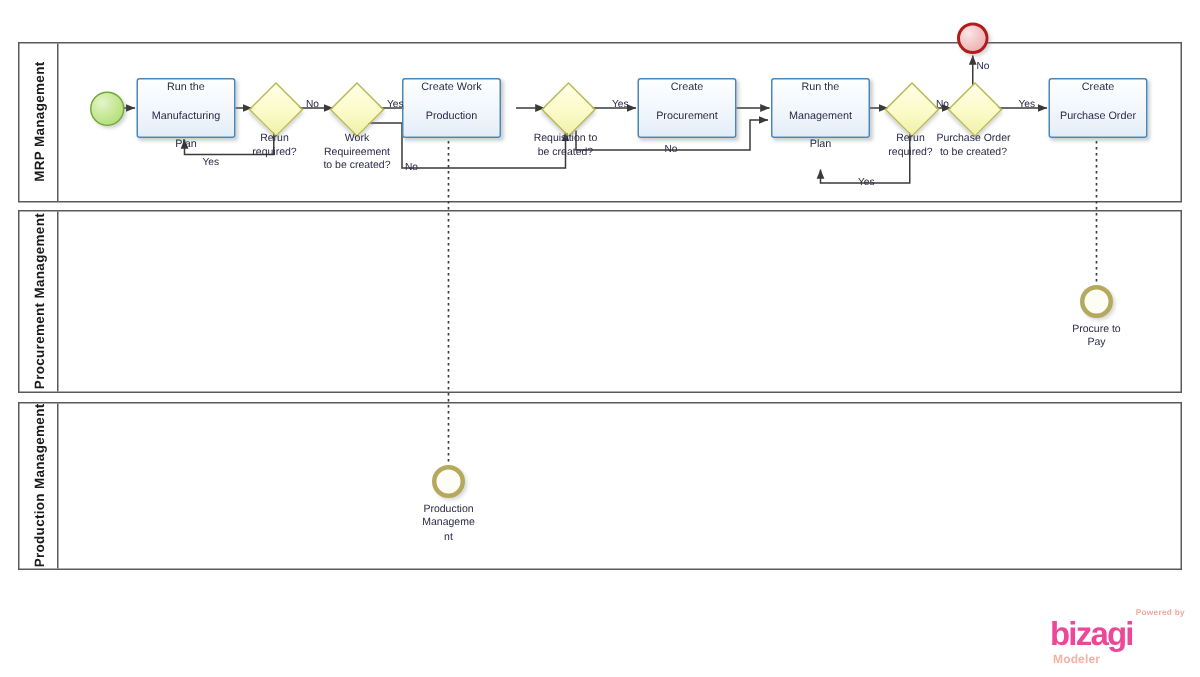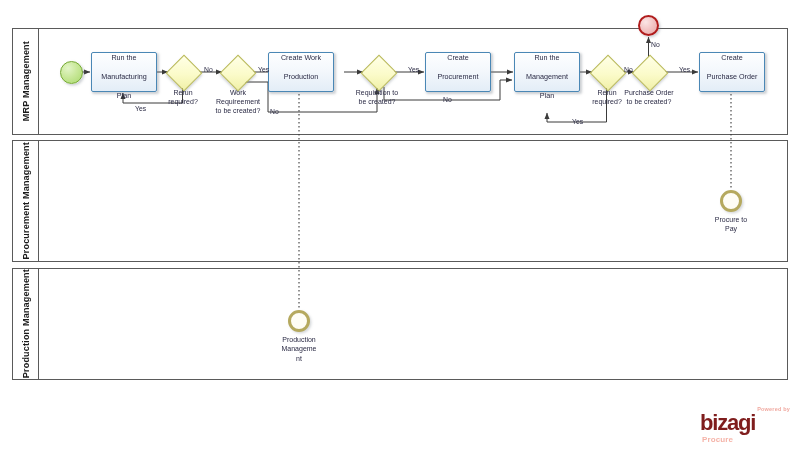--- a/index.html
+++ b/index.html
@@ -90,21 +90,21 @@
   }
 
   
   #watermark{position:absolute;left:700px;top:406px;width:92px;height:40px;}
   .wm-powered{
     position:absolute;right:2px;top:0;font-size:5.5px;
     color:#f0a9a0;font-weight:bold;letter-spacing:.2px;
   }
   .wm-bizagi{
     position:absolute;left:0;top:6px;font-size:22px;
-    color:#7f1d1d;font-weight:bold;letter-spacing:-1.2px;
+    color:#ec4899;font-weight:bold;letter-spacing:-1.2px;
     line-height:1;
   }
   .wm-modeler{
     position:absolute;left:2px;top:29px;font-size:8px;
     color:#f5b3a8;font-weight:bold;letter-spacing:.1px;
   }
 </style>
 </head>
 <body>
 
@@ -275,16 +275,16 @@
   <div class="ev-link" style="left:288px;top:310px;"></div>
   <div class="ev-label" style="left:265px;top:335px;width:68px;">
     <span>Production</span><br>
     <span>Manageme</span><br>
     <span>nt</span>
   </div>
 
   <div id="watermark">
     <div class="wm-powered">Powered by</div>
     <div class="wm-bizagi">bizagi</div>
-    <div class="wm-modeler">Procure</div>
+    <div class="wm-modeler">Modeler</div>
   </div>
 
 </div>
 
 </body></html>

